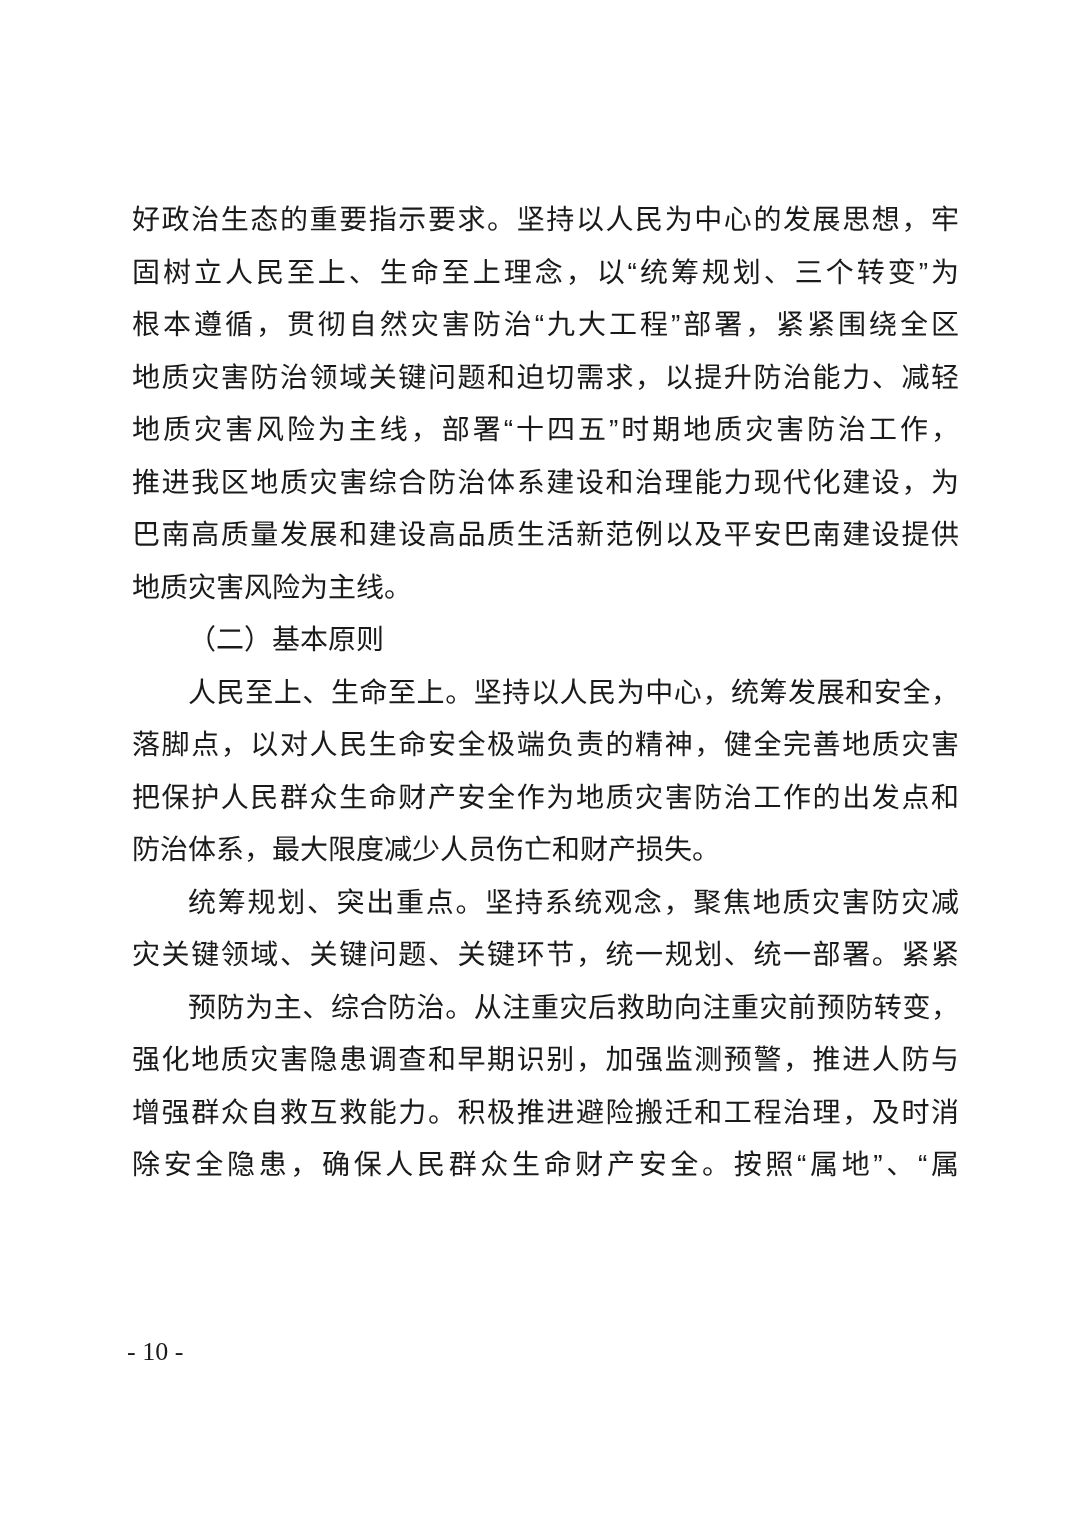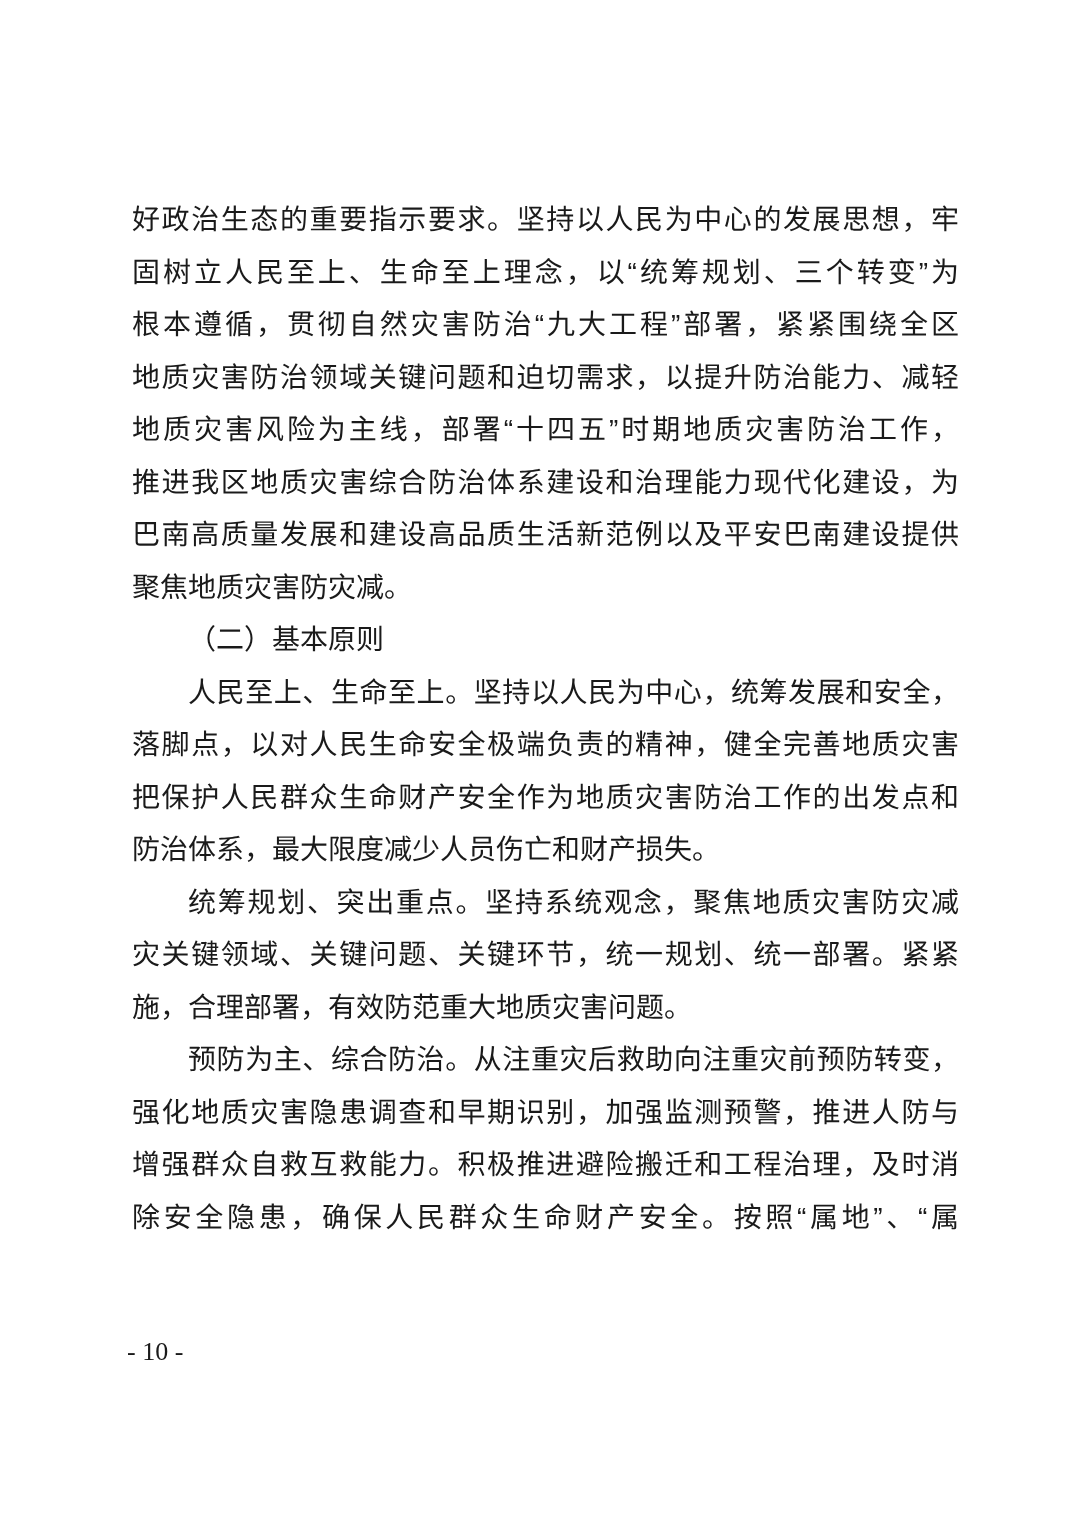--- a/index.html
+++ b/index.html
@@ -63,36 +63,35 @@
   <main class="content">
 
     <section>
       <div class="line">好政治生态的重要指示要求。坚持以人民为中心的发展思想，牢</div>
       <div class="line">固树立人民至上、生命至上理念，以“统筹规划、三个转变”为</div>
       <div class="line">根本遵循，贯彻自然灾害防治“九大工程”部署，紧紧围绕全区</div>
       <div class="line">地质灾害防治领域关键问题和迫切需求，以提升防治能力、减轻</div>
       <div class="line">地质灾害风险为主线，部署“十四五”时期地质灾害防治工作，</div>
       <div class="line">推进我区地质灾害综合防治体系建设和治理能力现代化建设，为</div>
       <div class="line">巴南高质量发展和建设高品质生活新范例以及平安巴南建设提供</div>
-      <div class="line end">聚焦地质灾害防灾减。</div>
+      <div class="line end">地质灾害风险为主线。</div>
     </section>
 
     <div class="line end ind">（二）基本原则</div>
 
     <section>
       <div class="line ind">人民至上、生命至上。坚持以人民为中心，统筹发展和安全，</div>
       <div class="line">落脚点，以对人民生命安全极端负责的精神，健全完善地质灾害</div>
       <div class="line">把保护人民群众生命财产安全作为地质灾害防治工作的出发点和</div>
       <div class="line end">防治体系，最大限度减少人员伤亡和财产损失。</div>
     </section>
 
     <section>
       <div class="line ind">统筹规划、突出重点。坚持系统观念，聚焦地质灾害防灾减</div>
       <div class="line">灾关键领域、关键问题、关键环节，统一规划、统一部署。紧紧</div>
-      <div class="line end">施，合理部署，有效防范重大地质灾害问题。</div>
     </section>
 
     <section>
       <div class="line ind">预防为主、综合防治。从注重灾后救助向注重灾前预防转变，</div>
       <div class="line">强化地质灾害隐患调查和早期识别，加强监测预警，推进人防与</div>
       <div class="line">增强群众自救互救能力。积极推进避险搬迁和工程治理，及时消</div>
       <div class="line">除安全隐患，确保人民群众生命财产安全。按照“属地”、“属</div>
     </section>
 
   </main>

